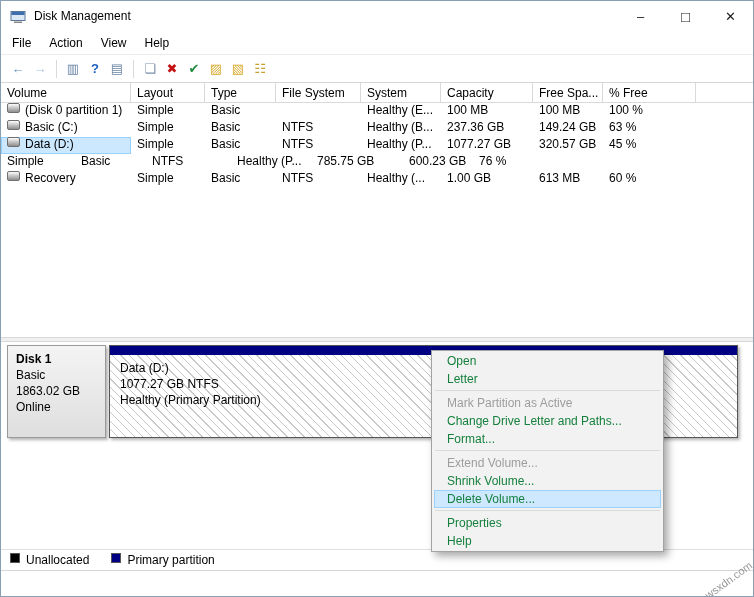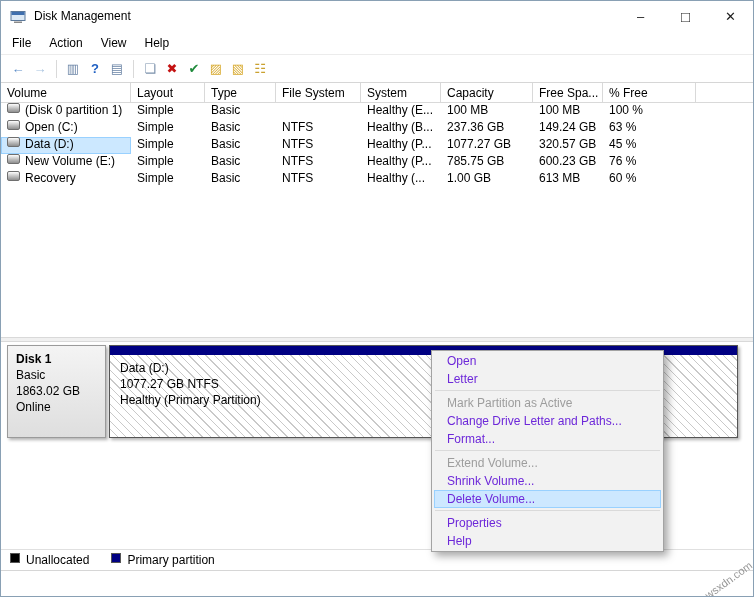--- a/index.html
+++ b/index.html
@@ -39,21 +39,21 @@
   .disk-name { font-weight: bold; }
   .partition { flex: 1; margin-left: 3px; border: 1px solid #555; box-shadow: 2px 2px 3px rgba(0,0,0,0.3); display: flex; flex-direction: column; background: #fff; }
   .part-band { height: 9px; background: var(--navy, #000082); flex: none; }
   .part-body { flex: 1; padding: 5px 0 0 10px; line-height: 16px; background: repeating-linear-gradient(45deg, #ffffff 0px, #ffffff 5px, #c9c9c9 5px, #c9c9c9 6px); }
 
   .legend { position: absolute; left: 0; right: 0; top: 548px; height: 22px; display: flex; align-items: center; padding-left: 9px; border-top: 1px solid #e0e0e0; border-bottom: 1px solid #d6d6d6; background: #fff; }
   .legend-item { display: flex; align-items: flex-start; margin-right: 22px; }
   .legend-swatch { width: 10px; height: 10px; border: 1px solid #555; margin-right: 6px; flex: none; }
 
   .context-menu { position: absolute; left: 430px; top: 349px; width: 233px; background: #f2f2f2; border: 1px solid #a3a3a3; box-shadow: 4px 4px 8px rgba(0,0,0,0.35); padding: 1px 2px; z-index: 40; }
-  .cm-item { height: 18px; line-height: 16px; padding: 1px 20px 1px 13px; color: #6d28d9; white-space: nowrap; overflow: hidden; }
+  .cm-item { height: 18px; line-height: 16px; padding: 1px 20px 1px 13px; color: #15803d; white-space: nowrap; overflow: hidden; }
   .cm-item.disabled { color: #9d9d9d; }
   .cm-item.highlight { background: var(--highlight-bg, #cde8ff); box-shadow: inset 0 0 0 1px var(--highlight-border, #99d1ff); }
   .cm-sep { height: 1px; background: #dadada; margin: 2px 1px 3px 1px; }
 
   .watermark { position: absolute; right: -3px; bottom: 10px; transform: rotate(-36deg); transform-origin: center; color: #979797; font-size: 11px; z-index: 50; }
 </style>
 </head>
 <body>
 
 <div class="window">
@@ -119,21 +119,21 @@
           <div class="td" style="width: 71px;">Basic</div>
           <div class="td" style="width: 85px;"></div>
           <div class="td" style="width: 80px;">Healthy (E...</div>
           <div class="td" style="width: 92px;">100 MB</div>
           <div class="td" style="width: 70px;">100 MB</div>
           <div class="td" style="width: 93px;">100 %</div>
         </div>
         <div class="trow">
           <div class="td td0" style="width: 130px;">
             <span class="drive-icon"></span>
-            <span class="vol-label">Open (C:)</span>
+            <span class="vol-label">Basic (C:)</span>
           </div>
           <div class="td" style="width: 74px;">Simple</div>
           <div class="td" style="width: 71px;">Basic</div>
           <div class="td" style="width: 85px;">NTFS</div>
           <div class="td" style="width: 80px;">Healthy (B...</div>
           <div class="td" style="width: 92px;">237.36 GB</div>
           <div class="td" style="width: 70px;">149.24 GB</div>
           <div class="td" style="width: 93px;">63 %</div>
         </div>
         <div class="trow selected">
@@ -143,24 +143,20 @@
           </div>
           <div class="td" style="width: 74px;">Simple</div>
           <div class="td" style="width: 71px;">Basic</div>
           <div class="td" style="width: 85px;">NTFS</div>
           <div class="td" style="width: 80px;">Healthy (P...</div>
           <div class="td" style="width: 92px;">1077.27 GB</div>
           <div class="td" style="width: 70px;">320.57 GB</div>
           <div class="td" style="width: 93px;">45 %</div>
         </div>
         <div class="trow">
-          <div class="td td0" style="width: 130px;">
-            <span class="drive-icon"></span>
-            <span class="vol-label">New Volume (E:)</span>
-          </div>
           <div class="td" style="width: 74px;">Simple</div>
           <div class="td" style="width: 71px;">Basic</div>
           <div class="td" style="width: 85px;">NTFS</div>
           <div class="td" style="width: 80px;">Healthy (P...</div>
           <div class="td" style="width: 92px;">785.75 GB</div>
           <div class="td" style="width: 70px;">600.23 GB</div>
           <div class="td" style="width: 93px;">76 %</div>
         </div>
         <div class="trow">
           <div class="td td0" style="width: 130px;">

